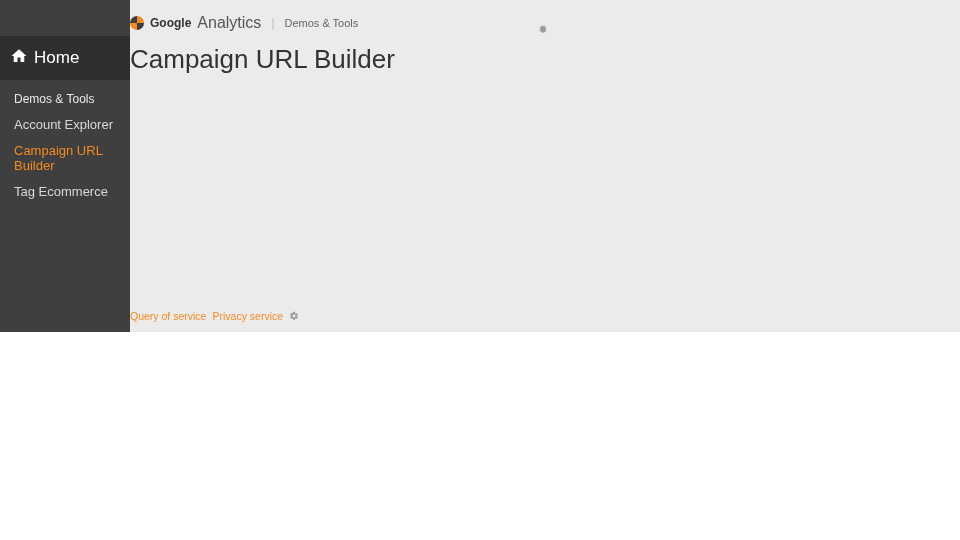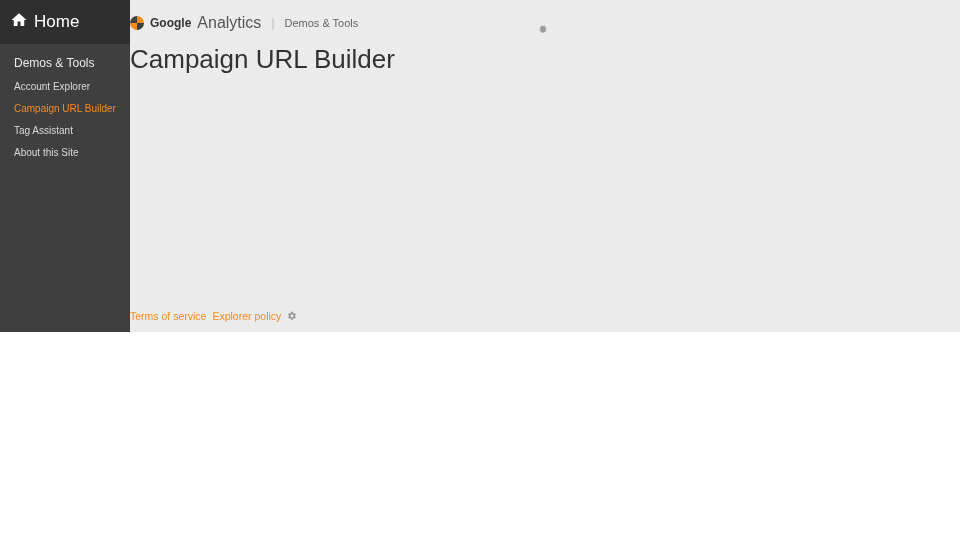--- a/index.html
+++ b/index.html
@@ -28,32 +28,33 @@
   .sidebar-home {
     display: flex;
     align-items: center;
     gap: 6px;
     height: 44px;
     padding: 0 10px;
     background: #2f2f2f;
     color: #fff;
     font-size: 17px;
     font-weight: 400;
+    margin-top: 36px;
   }
   .sidebar-home svg { width: 18px; height: 18px; fill: #fff; }
   .section-title {
     padding: 12px 10px 6px 14px;
     font-size: 12px;
     color: #e9e9e9;
   }
   .nav-item {
     display: block;
     padding: 5px 0 5px 14px;
     color: #d8d8d8;
-    font-size: 10px;
+    font-size: 13px;
     line-height: 1.2;
     cursor: pointer;
     text-decoration: none;
   }
   .nav-item.active { color: #f58b1f; }
   
   .main {
     flex: 1;
     background: #ebebeb;
     position: relative;
@@ -117,41 +118,40 @@
         <svg viewBox="0 0 24 24">
             <path d="M10 20v-6h4v6h5v-8h3L12 3 2 12h3v8z"></path>
           </svg>
       </span>
       <span>Home</span>
     </div>
 
     <div class="section-title">Demos &amp; Tools</div>
     <a class="nav-item">Account Explorer</a>
     <a class="nav-item active">Campaign URL Builder</a>
-    <a class="nav-item">Tag Assistant</a>
+    <a class="nav-item">Tag Ecommerce</a>
 
-    <a class="nav-item">About this Site</a>
   </nav>
 
   <main class="main">
     <div class="brand">
       <span class="g-logo"></span>
       <span class="google">Google</span>
       <span class="analytics">Analytics</span>
       <span class="sep">|</span>
       <span class="sub">Demos &amp; Tools</span>
     </div>
 
     <svg class="bug-small" viewBox="0 0 24 24">
       <path d="M20 8h-2.81a6 6 0 0 0-1.82-1.96l1.63-1.63-1.41-1.41-2.17 2.17A6 6 0 0 0 12 5c-.49 0-.97.06-1.42.17L8.41 3 7 4.41l1.63 1.63A6 6 0 0 0 6.81 8H4v2h2.09c-.05.33-.9.66-.09 1v1H4v2h2v1c0 .34.04.67.09 1H4v2h2.81a6 6 0 0 0 10.38 0H20v-2h-2.09c.05-.33.09-.66.09-1v-1h2v-2h-2v-1c0-.34-.04-.67-.09-1H20z"></path>
     </svg>
 
     <h1 class="page-title">Campaign URL Builder</h1>
 
     <div class="footer">
-      <a>Terms of service</a>
-      <a>Explorer policy</a>
+      <a>Query of service</a>
+      <a>Privacy service</a>
       <svg class="gear" viewBox="0 0 24 24">
         <path d="M19.14 12.94a7.14 7.14 0 0 0 .06-.94 7.14 7.14 0 0 0-.06-.94l2.03-1.58a.5.5 0 0 0 .12-.64l-1.92-3.32a.5.5 0 0 0-.61-.22l-2.39.96a7.03 7.03 0 0 0-1.62-.94l-.36-2.54A.5.5 0 0 0 13.9 2h-3.8a.5.5 0 0 0-.49.42l-.36 2.54c-.58.24-1.12.56-1.62.94l-2.39-.96a.5.5 0 0 0-.61.22L2.71 8.48a.5.5 0 0 0 .12.64l2.03 1.58c-.4.31-.6.62-.6.94s.2.63.6.94l-2.03 1.58a.5.5 0 0 0-.12.64l1.92 3.32c.14.24.42.34.61.22l2.39-.96c.5.38 1.04.7 1.62.94l.36 2.54c.4.24.25.42.49.42h3.8c.24 0 .45-.18.49-.42l.36-2.54c.58-.24 1.12-.56 1.62-.94l2.39.96c.19.12.47.02.61-.22l1.92-3.32a.5.5 0 0 0-.12-.64zM12 15.5A3.5 3.5 0 1 1 15.5 12 3.5 3.5 0 0 1 12 15.5z"></path>
       </svg>
     </div>
   </main>
 </div>
 
 </body></html>

